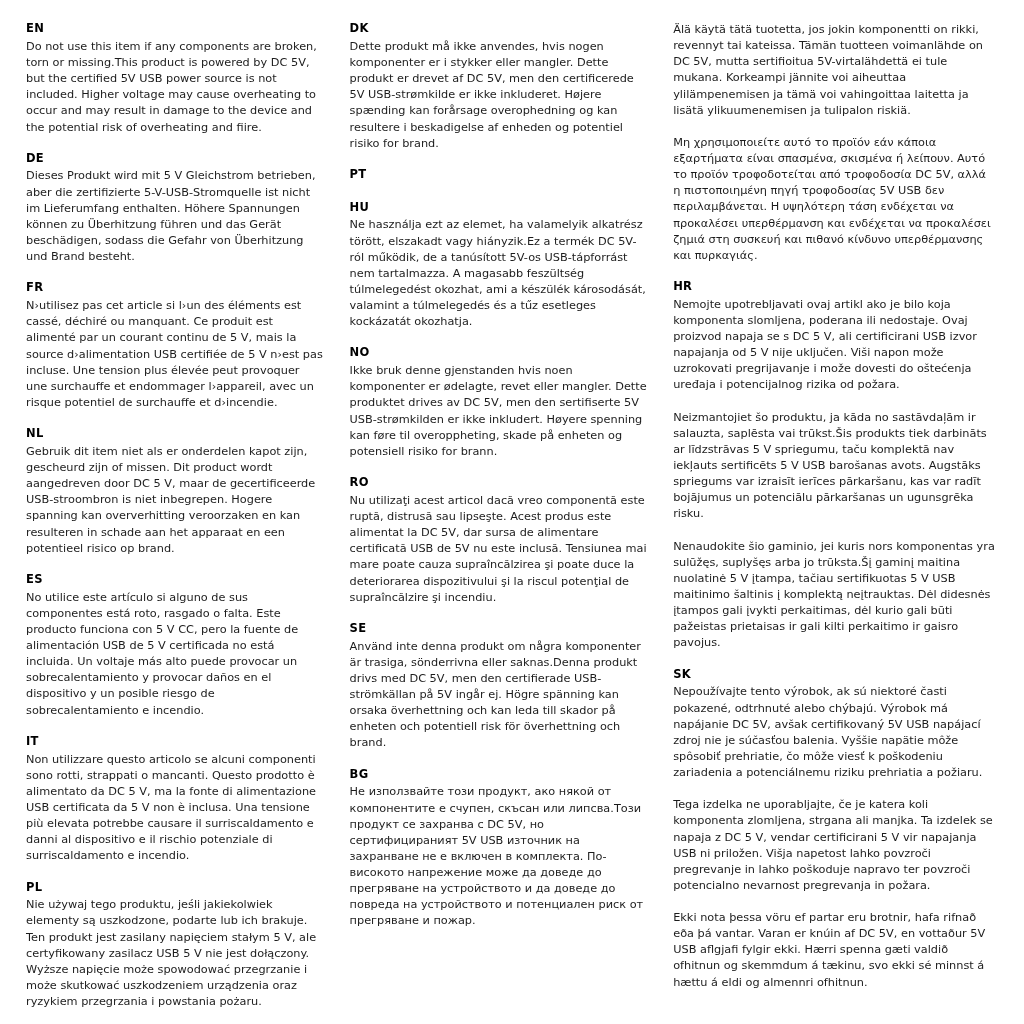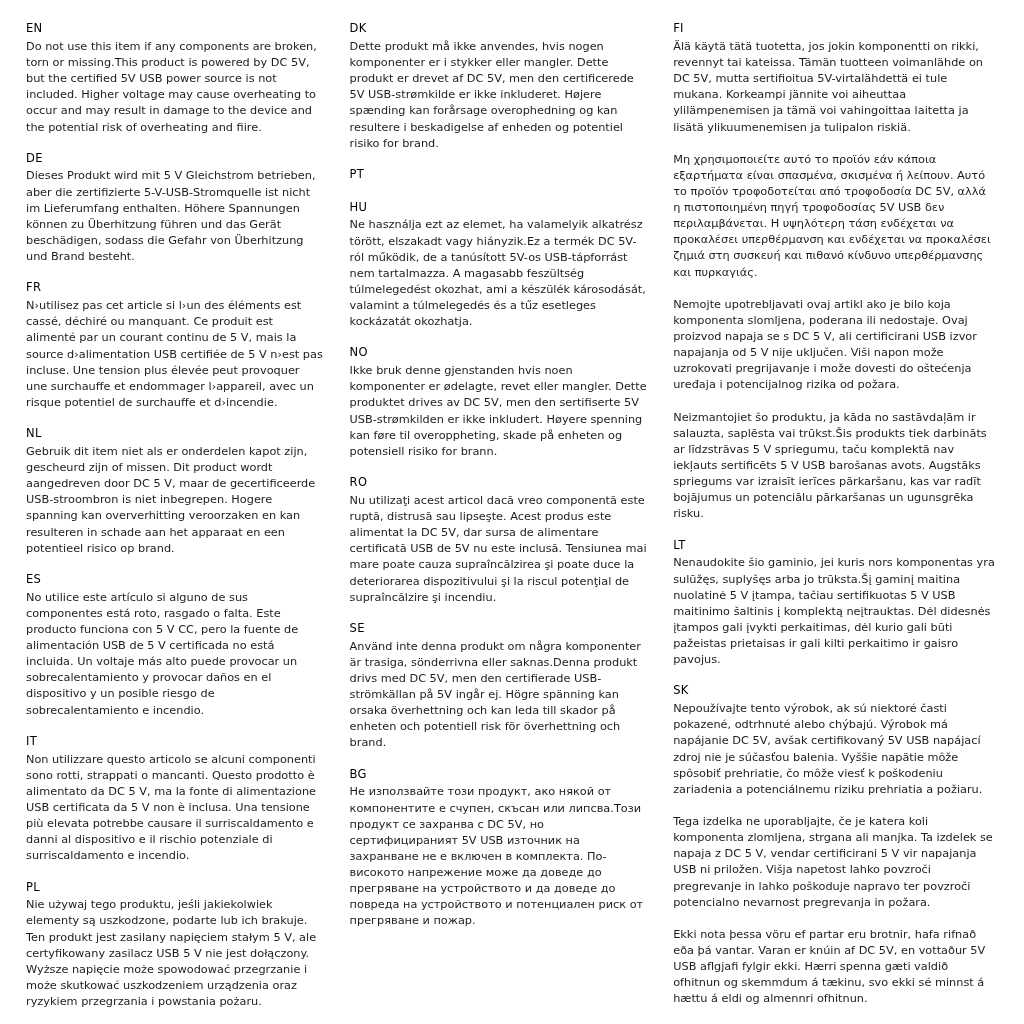--- a/index.html
+++ b/index.html
@@ -33,21 +33,21 @@
   }
   .column:last-child {
     padding-right: 0;
   }
   .entry {
     margin-bottom: 16px;
     break-inside: avoid;
   }
   .lang-code {
     font-size: 11.5px;
-    font-weight: normal;
+    font-weight: bold;
     letter-spacing: 0.3px;
     margin: 0 0 3px 0;
     line-height: 1.2;
     color: #000000;
   }
   .lang-text {
     font-size: 11.3px;
     line-height: 1.43;
     margin: 0;
     color: #1c1c1c;
@@ -119,34 +119,33 @@
     </div>
     <div class="entry">
       <p class="lang-code">BG</p>
       <p class="lang-text">Не използвайте този продукт, ако някой от компонентите е счупен, скъсан или липсва.Този продукт се захранва с DC 5V, но сертифицираният 5V USB източник на захранване не е включен в комплекта. По-високото напрежение може да доведе до прегряване на устройството и да доведе до повреда на устройството и потенциален риск от прегряване и пожар.</p>
     </div>
 
   </div>
 
   <div class="column">
     <div class="entry">
-      <p class="lang-code">FI</p>
       <p class="lang-text">Älä käytä tätä tuotetta, jos jokin komponentti on rikki, revennyt tai kateissa. Tämän tuotteen voimanlähde on DC 5V, mutta sertifioitua 5V-virtalähdettä ei tule mukana. Korkeampi jännite voi aiheuttaa ylilämpenemisen ja tämä voi vahingoittaa laitetta ja lisätä ylikuumenemisen ja tulipalon riskiä.</p>
     </div>
     <div class="entry">
       <p class="lang-text">Μη χρησιμοποιείτε αυτό το προϊόν εάν κάποια εξαρτήματα είναι σπασμένα, σκισμένα ή λείπουν. Αυτό το προϊόν τροφοδοτείται από τροφοδοσία DC 5V, αλλά η πιστοποιημένη πηγή τροφοδοσίας 5V USB δεν περιλαμβάνεται. Η υψηλότερη τάση ενδέχεται να προκαλέσει υπερθέρμανση και ενδέχεται να προκαλέσει ζημιά στη συσκευή και πιθανό κίνδυνο υπερθέρμανσης και πυρκαγιάς.</p>
     </div>
     <div class="entry">
+      <p class="lang-code">HR</p>
       <p class="lang-text">Nemojte upotrebljavati ovaj artikl ako je bilo koja komponenta slomljena, poderana ili nedostaje. Ovaj proizvod napaja se s DC 5 V, ali certificirani USB izvor napajanja od 5 V nije uključen. Viši napon može uzrokovati pregrijavanje i može dovesti do oštećenja uređaja i potencijalnog rizika od požara.</p>
     </div>
     <div class="entry">
       <p class="lang-text">Neizmantojiet šo produktu, ja kāda no sastāvdaļām ir salauzta, saplēsta vai trūkst.Šis produkts tiek darbināts ar līdzstrāvas 5 V spriegumu, taču komplektā nav iekļauts sertificēts 5 V USB barošanas avots. Augstāks spriegums var izraisīt ierīces pārkaršanu, kas var radīt bojājumus un potenciālu pārkaršanas un ugunsgrēka risku.</p>
     </div>
     <div class="entry">
-      <p class="lang-code">LT</p>
       <p class="lang-text">Nenaudokite šio gaminio, jei kuris nors komponentas yra sulūžęs, suplyšęs arba jo trūksta.Šį gaminį maitina nuolatinė 5 V įtampa, tačiau sertifikuotas 5 V USB maitinimo šaltinis į komplektą neįtrauktas. Dėl didesnės įtampos gali įvykti perkaitimas, dėl kurio gali būti pažeistas prietaisas ir gali kilti perkaitimo ir gaisro pavojus.</p>
     </div>
     <div class="entry">
       <p class="lang-code">SK</p>
       <p class="lang-text">Nepoužívajte tento výrobok, ak sú niektoré časti pokazené, odtrhnuté alebo chýbajú. Výrobok má napájanie DC 5V, avšak certifikovaný 5V USB napájací zdroj nie je súčasťou balenia. Vyššie napätie môže spôsobiť prehriatie, čo môže viesť k poškodeniu zariadenia a potenciálnemu riziku prehriatia a požiaru.</p>
     </div>
     <div class="entry">
       <p class="lang-text">Tega izdelka ne uporabljajte, če je katera koli komponenta zlomljena, strgana ali manjka. Ta izdelek se napaja z DC 5 V, vendar certificirani 5 V vir napajanja USB ni priložen. Višja napetost lahko povzroči pregrevanje in lahko poškoduje napravo ter povzroči potencialno nevarnost pregrevanja in požara.</p>
     </div>
     <div class="entry">

